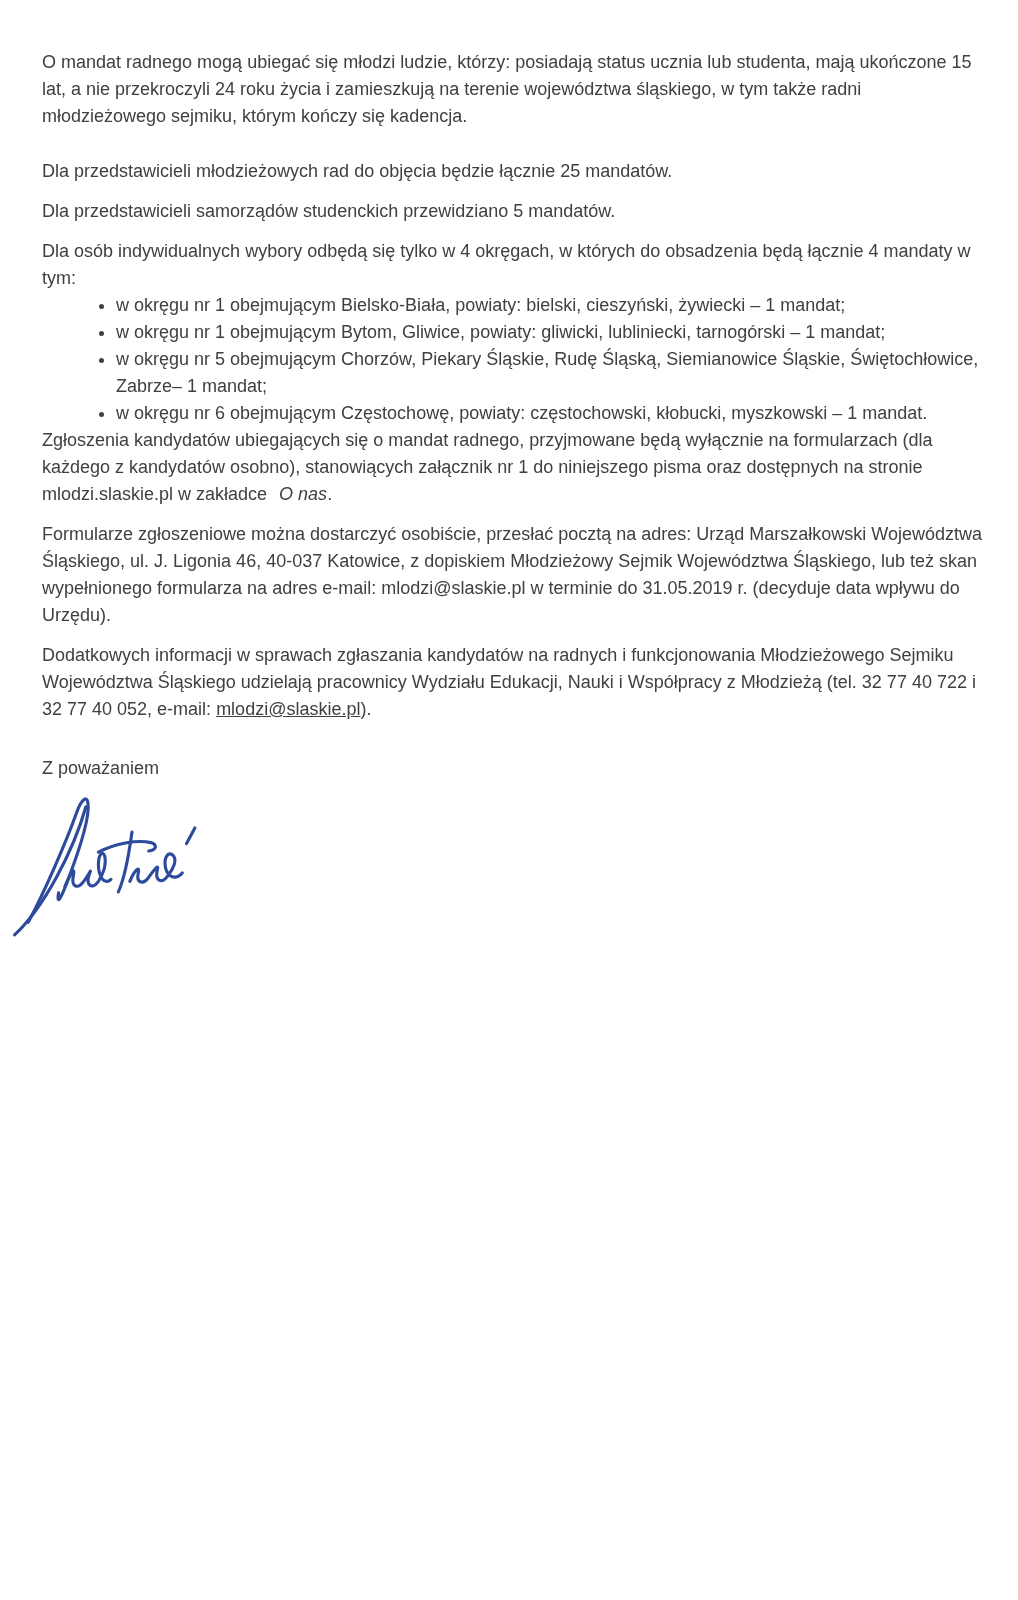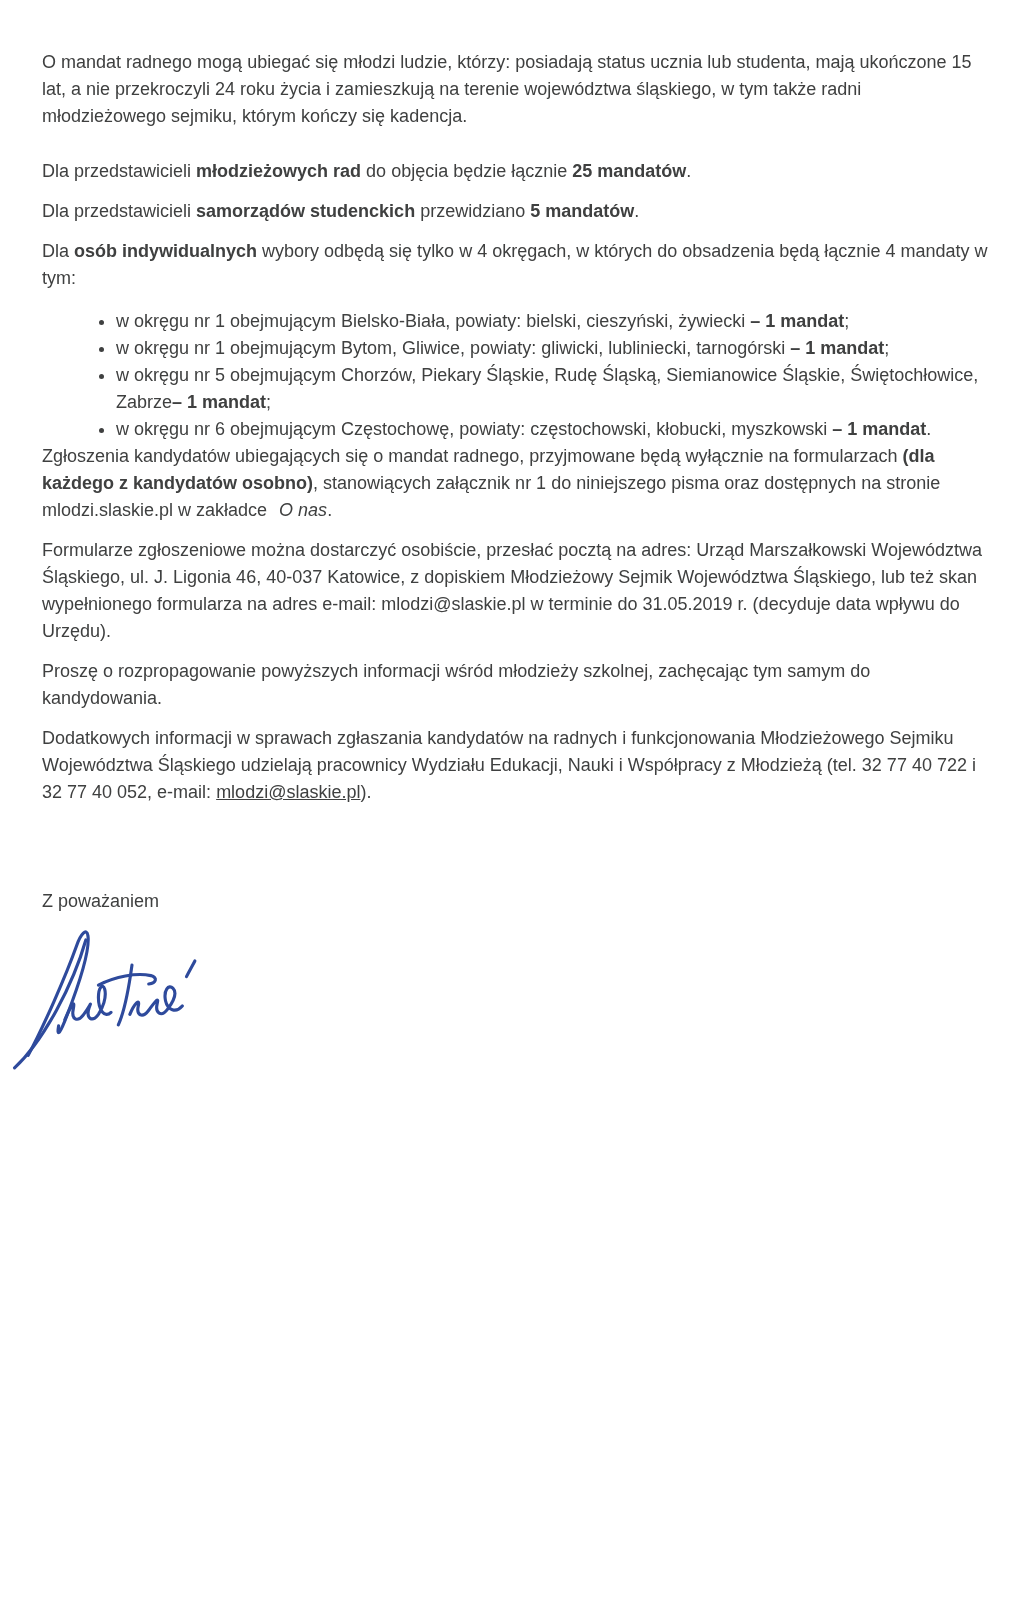--- a/index.html
+++ b/index.html
@@ -20,35 +20,35 @@
     color:var(--ink);
   }
   .content{
     position:absolute;
     top:49px;
     left:42px;
     width:946px;
   }
   p{margin:0 0 13px 0;}
   p.intro{margin-bottom:28px;}
-  p.no-gap{margin-bottom:16px;}
+  p.no-gap{margin-bottom:0;}
   p.after-list{margin-top:0;}
   ul.district-list{
     margin:0;
     padding-left:74px;
     list-style:disc;
   }
   ul.district-list li{
     line-height:27px;
   }
-  .b{font-weight:bold;}
+  .b{font-weight:normal;}
   .i{font-style:italic;margin-left:7px;}
   .u{text-decoration:underline;}
   .closing{
-    margin-top:82px;
+    margin-top:32px;
     margin-bottom:0;
   }
   .signature-wrap{
     margin-top:4px;
     margin-left:-36px;
     width:210px;
     height:152px;
   }
   .signature-wrap svg path{
     fill:none;
@@ -91,21 +91,20 @@
       <li><span>w okręgu nr 1 obejmującym Bytom, Gliwice, powiaty: gliwicki, lubliniecki, tarnogórski </span><span class="b">– 1 mandat</span><span>;</span></li>
       <li><span>w okręgu nr 5 obejmującym Chorzów, Piekary Śląskie, Rudę Śląską, Siemianowice Śląskie, Świętochłowice, Zabrze</span><span class="b">– 1 mandat</span><span>;</span></li>
       <li><span>w okręgu nr 6 obejmującym Częstochowę, powiaty: częstochowski, kłobucki, myszkowski </span><span class="b">– 1 mandat</span><span>.</span></li>
     </ul>
 
 
     <p><span>Zgłoszenia kandydatów ubiegających się o mandat radnego, przyjmowane będą wyłącznie na formularzach </span><span class="b">(dla każdego z kandydatów osobno)</span><span>, stanowiących załącznik nr 1 do niniejszego pisma oraz dostępnych na stronie mlodzi.slaskie.pl w zakładce </span><span class="i">O nas</span><span>.</span></p>
 
     <p><span>Formularze zgłoszeniowe można dostarczyć osobiście, przesłać pocztą na adres: Urząd Marszałkowski Województwa Śląskiego, ul. J. Ligonia 46, 40-037 Katowice, z dopiskiem Młodzieżowy Sejmik Województwa Śląskiego, lub też skan wypełnionego formularza na adres e-mail: mlodzi@slaskie.pl w terminie do 31.05.2019 r. (decyduje data wpływu do Urzędu).</span></p>
 
-    <p><span>Proszę o rozpropagowanie powyższych informacji wśród młodzieży szkolnej, zachęcając tym samym do kandydowania.</span></p>
 
     <p><span>Dodatkowych informacji w sprawach zgłaszania kandydatów na radnych i funkcjonowania Młodzieżowego Sejmiku Województwa Śląskiego udzielają pracownicy Wydziału Edukacji, Nauki i Współpracy z Młodzieżą (tel. 32 77 40 722 i 32 77 40 052, e-mail: </span><span class="u">mlodzi@slaskie.pl</span><span>).</span></p>
 
     <p class="closing">Z poważaniem</p>
 
     <div class="signature-wrap">
       <svg width="210" height="152" viewBox="0 0 200 145" xmlns="http://www.w3.org/2000/svg" aria-hidden="true">
         <path d="M21,130 C36,102 57,54 67,26 C71,14 77,8 78,16 C80,30 68,66 58,92 C52,108 48,114 50,102"></path>
         <path d="M76,20 C64,62 36,116 8,142"></path>
         <path d="M56,96 C62,82 66,76 64,86 C62,96 68,99 74,91 C80,83 82,77 79,85 C76,95 82,99 88,91 C92,85 96,75 94,67 C92,61 88,65 88,75 C88,87 94,95 100,89"></path>

